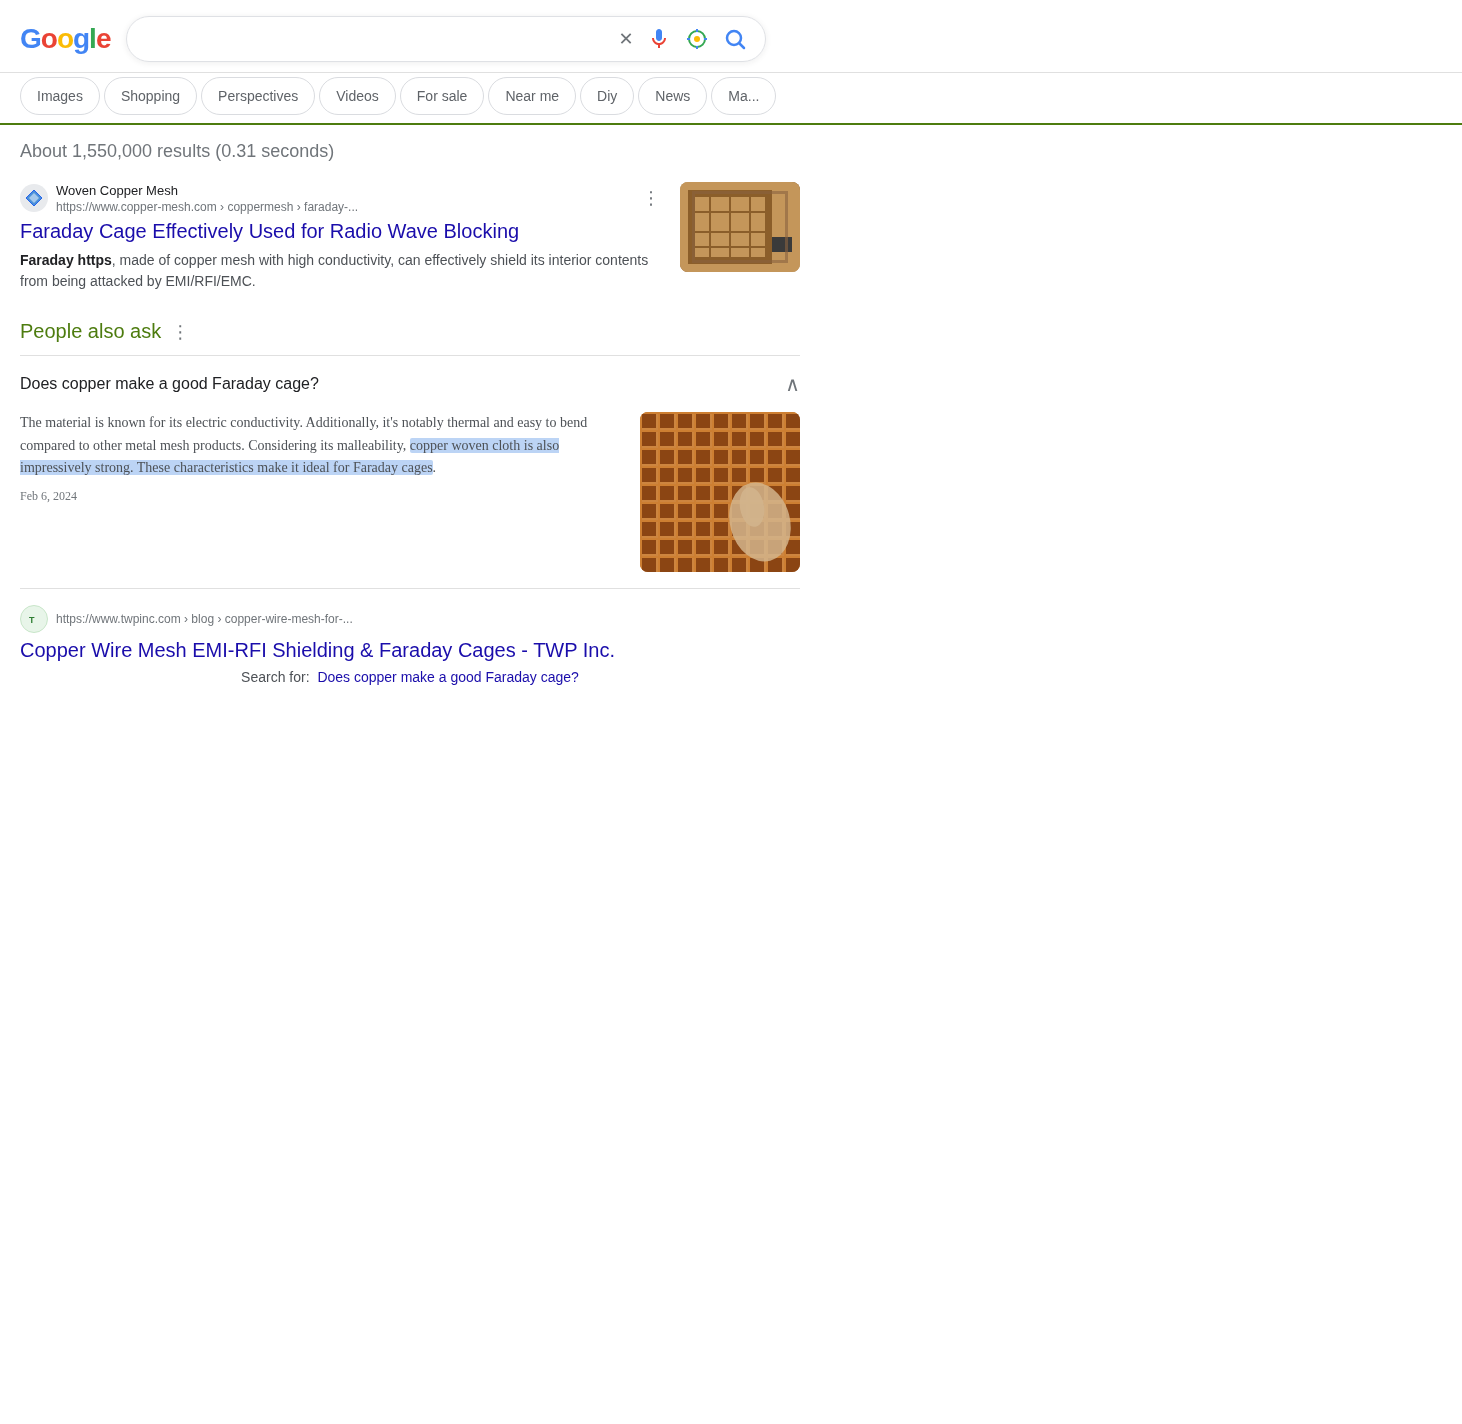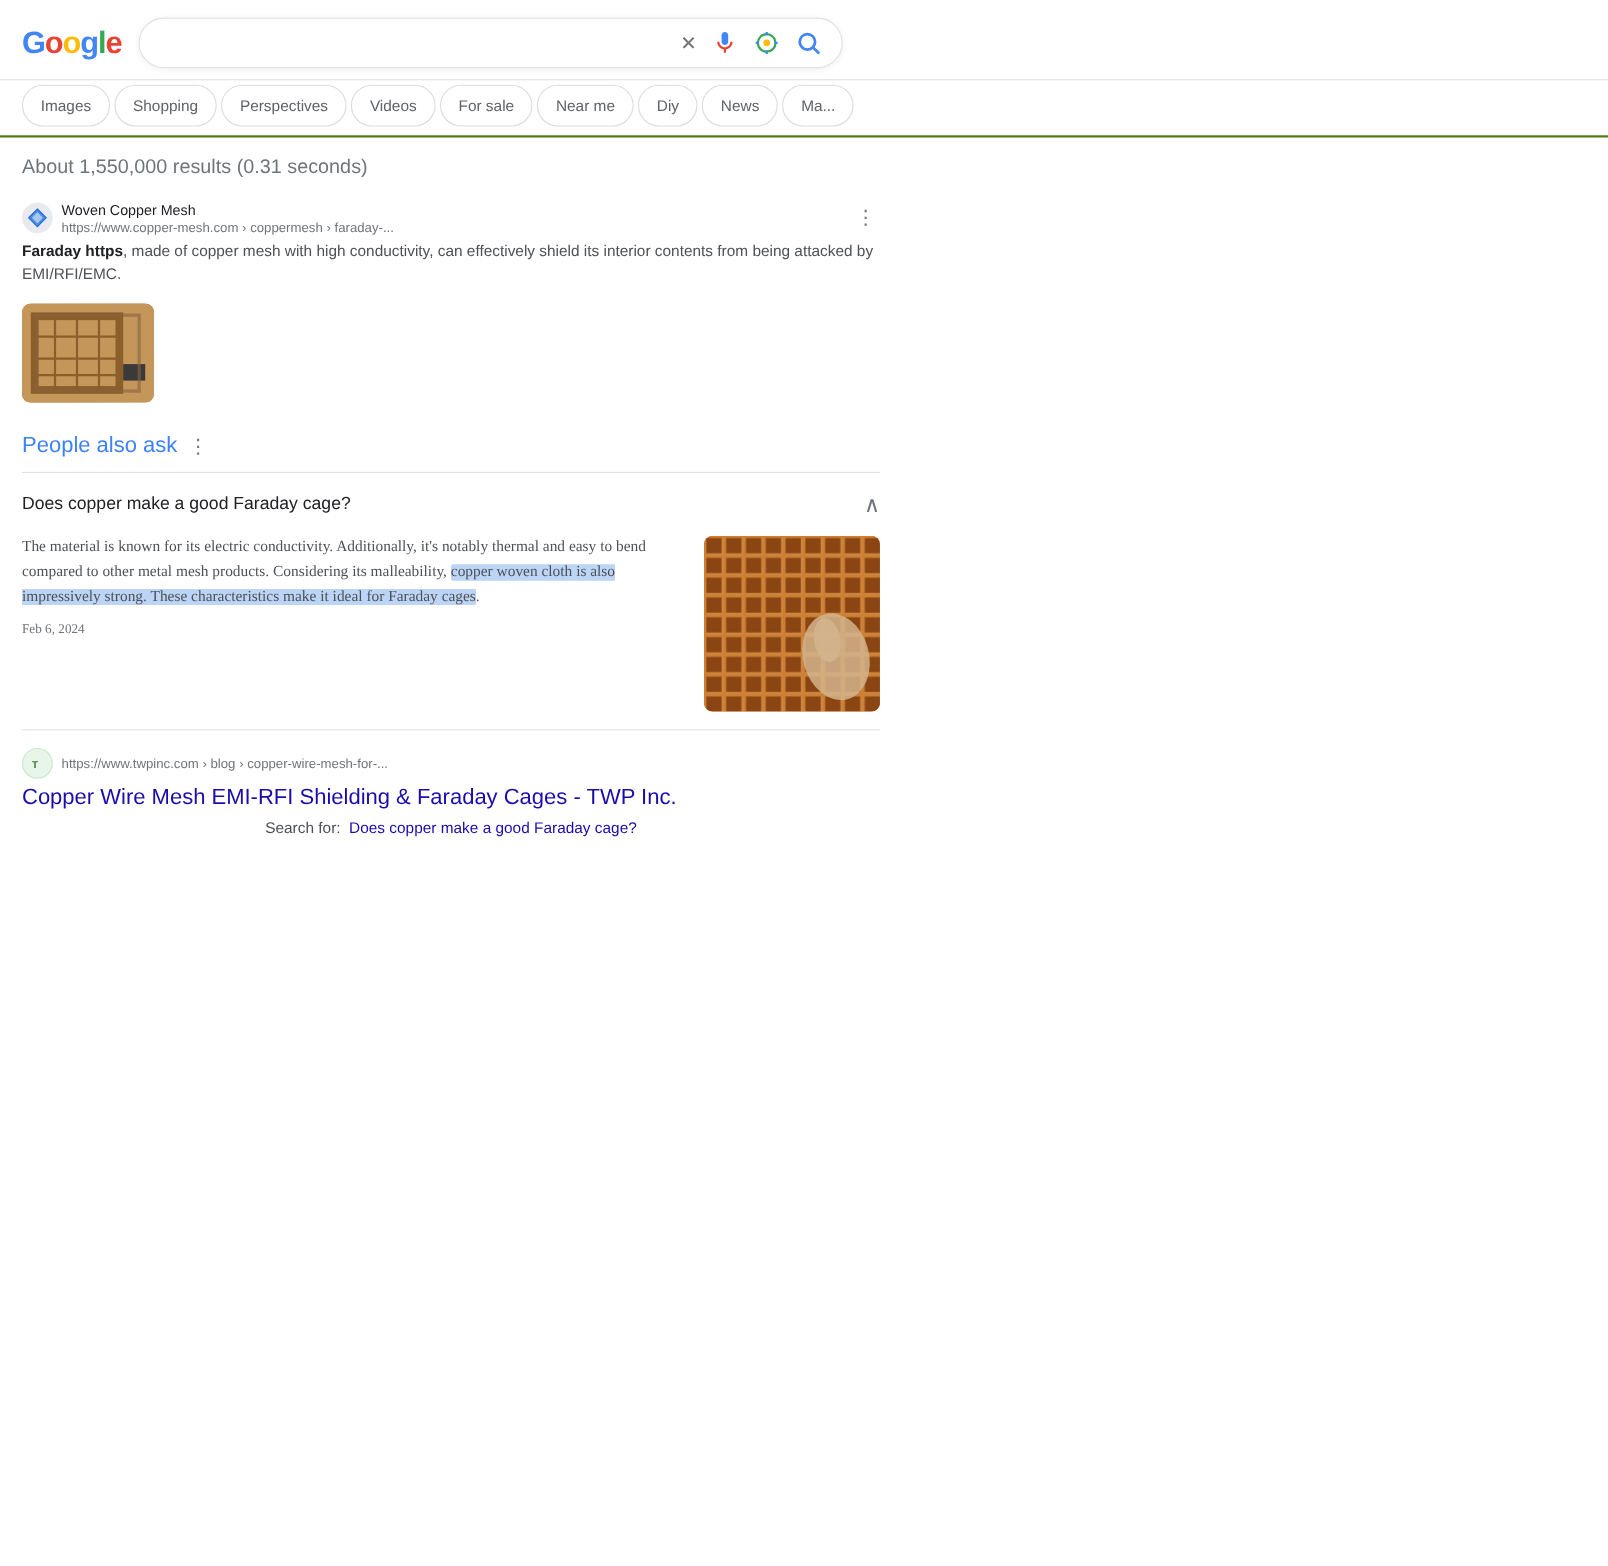--- a/index.html
+++ b/index.html
@@ -101,21 +101,20 @@
       margin-bottom: 20px;
     }
 
     
     .result-item {
       display: flex;
       align-items: flex-start;
       justify-content: space-between;
       margin-bottom: 28px;
       gap: 16px;
-      flex-direction: column;
     }
     .result-main {
       flex: 1;
     }
     .result-source {
       display: flex;
       align-items: center;
       gap: 8px;
       margin-bottom: 4px;
     }
@@ -199,21 +198,21 @@
     }
     .paa-header {
       display: flex;
       align-items: center;
       gap: 10px;
       margin-bottom: 12px;
     }
     .paa-title {
       font-size: 20px;
       font-weight: 400;
-      color: #3b82f6;
+      color: #4d7c0f;
     }
     .paa-menu-icon {
       color: #70757a;
       font-size: 18px;
     }
     .paa-divider {
       border: none;
       border-top: 1px solid #e0e0e0;
       margin-bottom: 0;
     }
@@ -419,20 +418,21 @@
             <polygon points="9,1 17,9 9,17 1,9" fill="#4a90d9" stroke="#2563eb" stroke-width="1"></polygon>
             <polygon points="9,4 14,9 9,14 4,9" fill="#fff" opacity="0.5"></polygon>
           </svg>
         </div>
         <div class="source-info">
           <div class="source-name">Woven Copper Mesh</div>
           <div class="source-url">https://www.copper-mesh.com › coppermesh › faraday-...</div>
         </div>
         <button class="more-btn">⋮</button>
       </div>
+      <a href="#" class="result-title">Faraday Cage Effectively Used for Radio Wave Blocking</a>
       <div class="result-snippet">
         <span class="bold">Faraday https</span><span>, made of copper mesh with high conductivity, can effectively shield its interior contents from being attacked by EMI/RFI/EMC.</span>
       </div>
     </div>
 
     <div class="result-thumbnail">
       <div class="faraday-cage-img">
         
         <svg width="120" height="90" viewBox="0 0 120 90">
           <rect width="120" height="90" fill="#c4965a"></rect>

